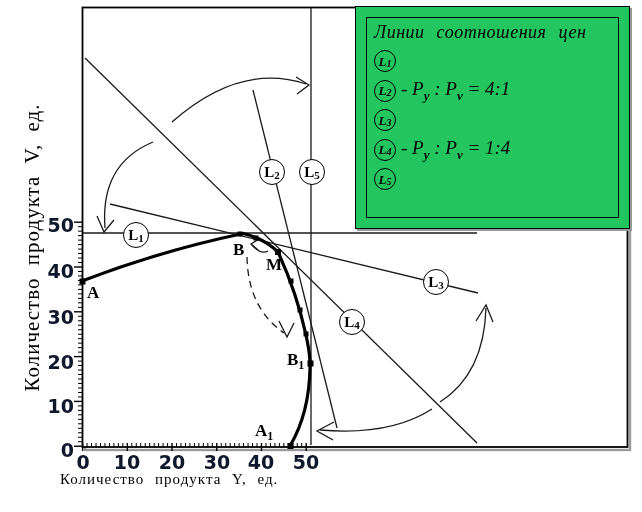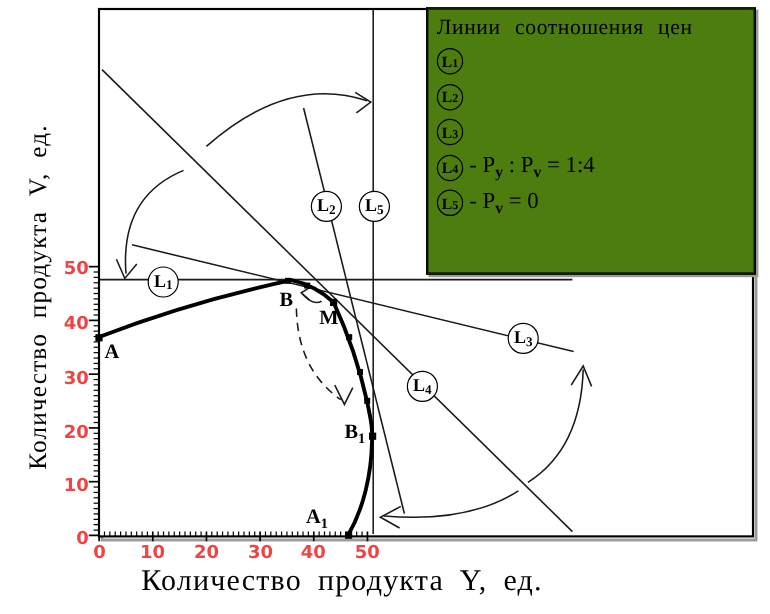--- a/index.html
+++ b/index.html
@@ -1,41 +1,41 @@
 <!DOCTYPE html>
 <html><head>
 <meta charset="utf-8">
 <style>
   html,body{margin:0;padding:0;background:#fff;}
   .fig{position:relative;width:642px;height:512px;background:#fff;overflow:hidden;
        font-family:"Liberation Serif", serif;color:#000;}
   svg{position:absolute;left:0;top:0;}
   
   .tick{position:absolute;font-family:"DejaVu Sans", sans-serif;font-weight:bold;
-        font-size:15px;color:#ef4444;}
+        font-size:19px;color:#0f172a;}
   .xtick{width:34px;text-align:center;top:451px;}
   .ytick{width:36px;text-align:right;left:38px;}
   
-  .xlabel{position:absolute;left:60px;top:471px;width:450px;text-align:center;
-          font-size:25px;letter-spacing:1px;word-spacing:6px;}
+  .xlabel{position:absolute;left:60px;top:471px;width:450px;text-align:left;
+          font-size:15px;letter-spacing:1px;word-spacing:6px;}
   .ylabel{position:absolute;left:-168px;top:235px;width:400px;text-align:center;
           font-size:21px;letter-spacing:1px;word-spacing:6px;
           transform:rotate(-90deg);}
   
   .lc{position:absolute;width:26px;height:26px;border:1.4px solid #000;border-radius:50%;
       background:#fff;display:flex;align-items:center;justify-content:center;
       font-size:15px;font-weight:bold;line-height:1;box-sizing:border-box;}
   .lc sub{font-size:11px;line-height:1;margin-top:6px;}
   
   .pt{position:absolute;font-size:17px;font-weight:bold;line-height:1;}
   .pt sub{font-size:12px;}
   
   .legend{position:absolute;left:355px;top:6px;width:275px;height:223px;
-          border:1.6px solid #000;background:#4d7c0f;box-sizing:border-box;
-          box-shadow:2px 2px 0 #999;padding:0;}
+          border:1.6px solid #000;background:#22c55e;box-sizing:border-box;
+          box-shadow:2px 2px 0 #999;padding:10px;font-style:italic;}
   .legend-inner{width:100%;height:100%;border:1.2px solid #000;box-sizing:border-box;
           padding:3px 7px;}
   .lg-title{font-size:18px;line-height:22px;letter-spacing:0.5px;word-spacing:7px;
             white-space:nowrap;}
   .lg-row{display:flex;align-items:center;margin-top:6.5px;height:23px;font-size:19px;}
   .lg-circ{flex:0 0 auto;width:22px;height:22px;border:1.3px solid #000;border-radius:50%;
            display:flex;align-items:center;justify-content:center;font-size:13px;
            font-weight:bold;line-height:1;box-sizing:border-box;margin-right:5px;}
   .lg-circ sub{font-size:10px;line-height:1;margin-top:5px;}
   .lg-body{white-space:nowrap;}
@@ -249,36 +249,36 @@
         <span class="lg-circ">
             <span>L</span>
             <sub>1</sub>
           </span>
       </div>
       <div class="lg-row">
         <span class="lg-circ">
             <span>L</span>
             <sub>2</sub>
           </span>
+        <span class="lg-body"><span>-</span> <span>P</span><sub>y</sub><span> : </span><span>P</span><sub>v</sub><span> = 4:1</span></span>
       </div>
       <div class="lg-row">
         <span class="lg-circ">
             <span>L</span>
             <sub>3</sub>
           </span>
       </div>
       <div class="lg-row">
         <span class="lg-circ">
             <span>L</span>
             <sub>4</sub>
           </span>
         <span class="lg-body"><span>-</span> <span>P</span><sub>y</sub><span> : </span><span>P</span><sub>v</sub><span> = 1:4</span></span>
       </div>
       <div class="lg-row">
         <span class="lg-circ">
             <span>L</span>
             <sub>5</sub>
           </span>
-        <span class="lg-body"><span>-</span> <span>P</span><sub>v</sub><span></span><span></span><sub></sub><span> = 0</span></span>
       </div>
     </div>
   </div>
 </div>
 
 </body></html>

